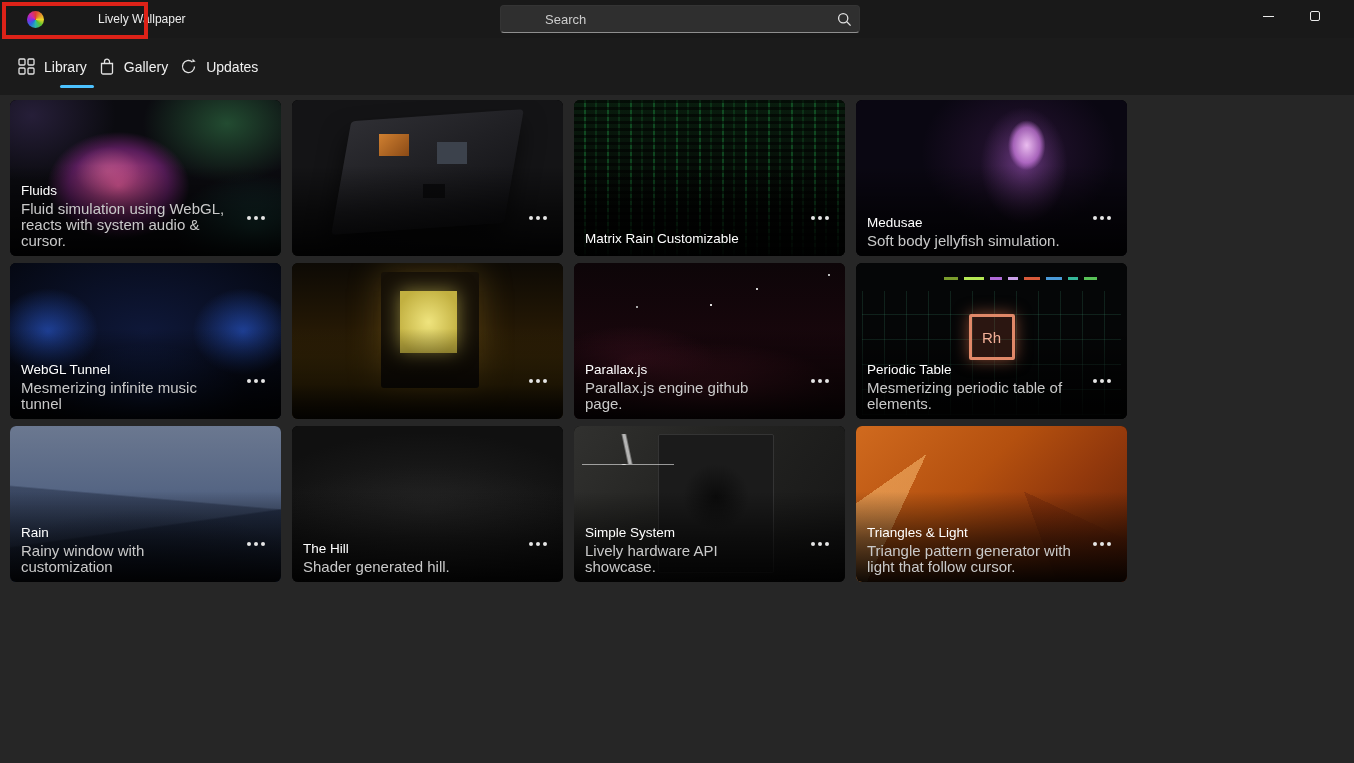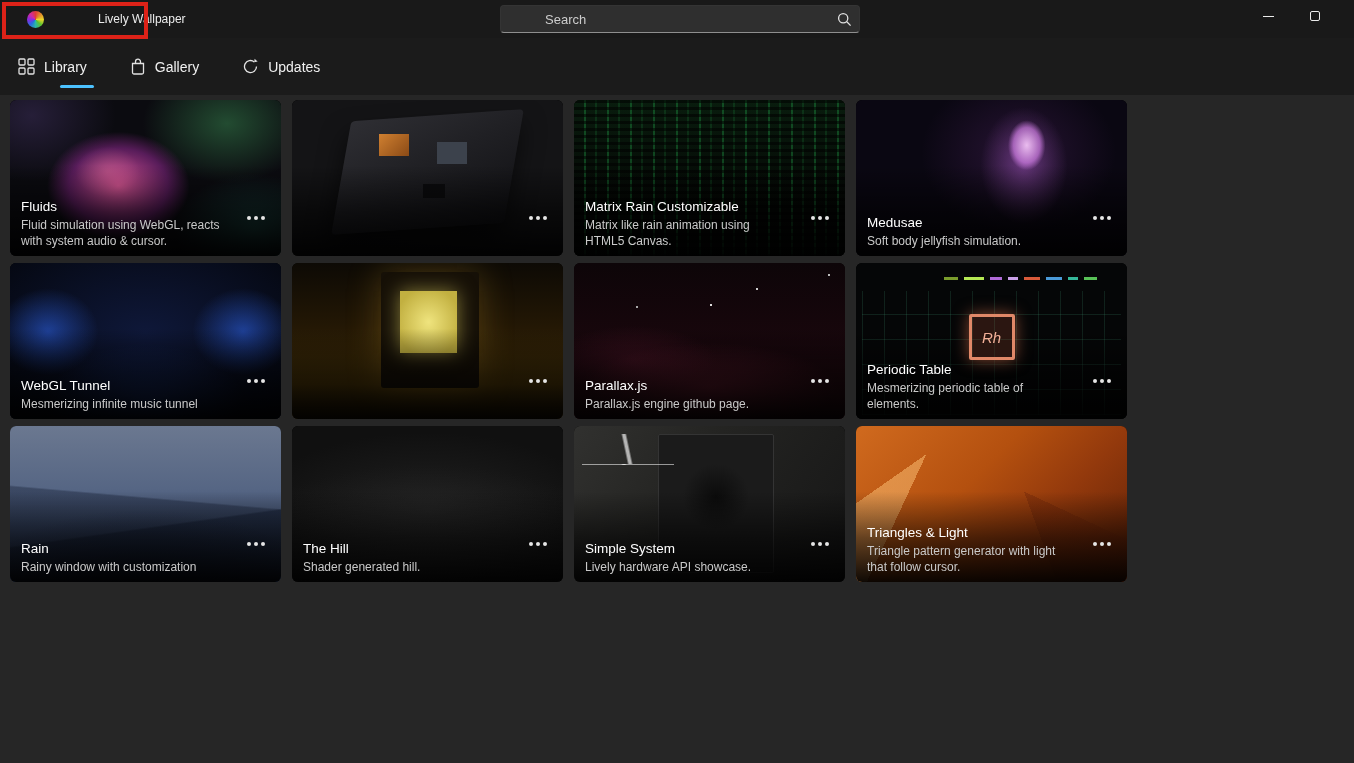--- a/index.html
+++ b/index.html
@@ -26,21 +26,21 @@
   .search-glyph { width:30px; display:flex; justify-content:center; align-items:center; }
 
   .win-btn { position:absolute; top:0; width:46px; height:32px; display:flex; align-items:center; justify-content:center; }
   .win-btn.minimize { left:1245px; }
   .win-btn.maximize { left:1292px; }
   .min-bar { width:11px; height:1px; background:#eaeaea; }
   .max-square { width:10px; height:10px; border:1px solid #eaeaea; border-radius:2px; }
 
   
   .tabbar { position:absolute; top:38px; left:0; right:0; height:57px; background:#1b1b1b; }
-  .tabs { position:absolute; left:18px; top:0; height:57px; display:flex; align-items:center; gap:43px; }
+  .tabs { position:absolute; left:18px; top:0; height:57px; display:flex; align-items:center; gap:12px; }
   .tab { position:relative; display:flex; align-items:center; gap:9px; height:57px; color:#f0f0f0;
     font-size:14px; cursor:default; }
   .tab svg { display:block; }
   .tab.selected::after { content:""; position:absolute; left:42px; bottom:7px; width:34px; height:3px;
     border-radius:2px; background:var(--accent,#4cc2ff); }
 
   .topactions { position:absolute; top:38px; right:0; height:57px; }
   .dots3 { width:4px; height:4px; border-radius:50%; background:#e6e6e6;
     box-shadow:-7px 0 0 #e6e6e6, 7px 0 0 #e6e6e6; }
 
@@ -48,21 +48,21 @@
   .grid { position:absolute; left:10px; top:100px;
     display:grid; grid-template-columns:repeat(4,271px); grid-auto-rows:156px;
     column-gap:11px; row-gap:7px; }
   .card { position:relative; border-radius:6px; overflow:hidden; background:#000; cursor:default; }
   .thumb { position:absolute; inset:0; }
   .shade { position:absolute; inset:0;
     background:linear-gradient(180deg, rgba(0,0,0,0) 42%, rgba(0,0,0,.55) 72%, rgba(0,0,0,.93) 100%); }
   .meta { position:absolute; left:0; right:0; bottom:0; padding:0 56px 7px 11px; }
   .card-title { color:#ffffff; font-size:13.5px; line-height:19px; margin-bottom:1px;
     white-space:nowrap; overflow:hidden; }
-  .card-desc { color:#c9c9c9; font-size:12px; line-height:16px; }
+  .card-desc { color:#c9c9c9; font-size:15px; line-height:16px; }
   .more { position:absolute; right:12px; bottom:30px; width:26px; height:16px; background:none; border:0;
     display:flex; align-items:center; justify-content:center; cursor:pointer; }
 
   
   .t1{background:
     radial-gradient(95px 72px at 40% 55%, rgba(236,92,162,.92), rgba(150,42,150,.55) 52%, rgba(0,0,0,0) 75%),
     radial-gradient(46px 36px at 36% 46%, rgba(250,205,130,.4), rgba(0,0,0,0) 70%),
     radial-gradient(120px 85px at 80% 15%, rgba(58,140,82,.5), rgba(0,0,0,0) 70%),
     radial-gradient(110px 75px at 90% 82%, rgba(38,122,108,.42), rgba(0,0,0,0) 72%),
     radial-gradient(120px 95px at 8% 10%, rgba(82,62,122,.38), rgba(0,0,0,0) 70%),
@@ -112,21 +112,21 @@
   .t8::after{content:""; position:absolute; left:88px; top:14px; right:30px; height:3px;
     background:linear-gradient(90deg,
       #7a9c2c 0 14px, rgba(0,0,0,0) 14px 20px, #b5e853 20px 40px, rgba(0,0,0,0) 40px 46px,
       #b06ad8 46px 58px, rgba(0,0,0,0) 58px 64px, #c9a0e8 64px 74px, rgba(0,0,0,0) 74px 80px,
       #d85a3a 80px 96px, rgba(0,0,0,0) 96px 102px, #4a9ad8 102px 118px, rgba(0,0,0,0) 118px 124px,
       #35b89a 124px 134px, rgba(0,0,0,0) 134px 140px, #58c257 140px 156px, rgba(0,0,0,0) 156px 162px,
       #7a88b8 162px 172px, rgba(0,0,0,0) 172px 178px, #b8a0e0 178px 190px);}
   .rh-box{position:absolute; left:calc(50% - 23px); top:calc(50% - 27px); width:46px; height:46px;
     border:3px solid #e08868; border-radius:2px; background:rgba(195,92,62,.2);
     box-shadow:0 0 16px rgba(232,124,84,.55); display:flex; align-items:center; justify-content:center;
-    color:#f2b098; font-size:15px; z-index:2;font-style:italic;}
+    color:#f2b098; font-size:15px; z-index:2;}
   .t9{background:
     radial-gradient(210px 95px at 50% 102%, rgba(10,16,32,.6), rgba(0,0,0,0) 80%),
     linear-gradient(185deg, rgba(0,0,0,0) 46%, rgba(28,38,60,.45) 47%),
     linear-gradient(172deg, rgba(0,0,0,0) 62%, rgba(18,28,48,.55) 63%),
     linear-gradient(180deg,#6b7890 0%,#566684 40%,#39496a 75%,#202d49 100%);}
   .t10{background:linear-gradient(125deg,#31312f 0%,#242422 40%,#161616 100%);}
   .t10::before{content:""; position:absolute; left:31%; top:5%; width:42%; height:88%;
     background:radial-gradient(44px 44px at 50% 45%, #0b0b0b, #1b1b1b 75%);
     border:1px solid #343434; border-radius:2px;}
   .t10::after{content:""; position:absolute; left:8px; top:8px; width:92px; height:30px;
@@ -234,21 +234,20 @@
       <button class="more">
           <span class="dots3"></span>
         </button>
     </article>
 
     <article class="card">
       <div class="thumb t3"></div>
       <div class="shade"></div>
       <div class="meta">
         <div class="card-title">Matrix Rain Customizable</div>
-        <div class="card-desc">Matrix like rain animation using HTML5 Canvas.</div>
       </div>
       <button class="more">
           <span class="dots3"></span>
         </button>
     </article>
 
     <article class="card">
       <div class="thumb t4"></div>
       <div class="shade"></div>
       <div class="meta">

